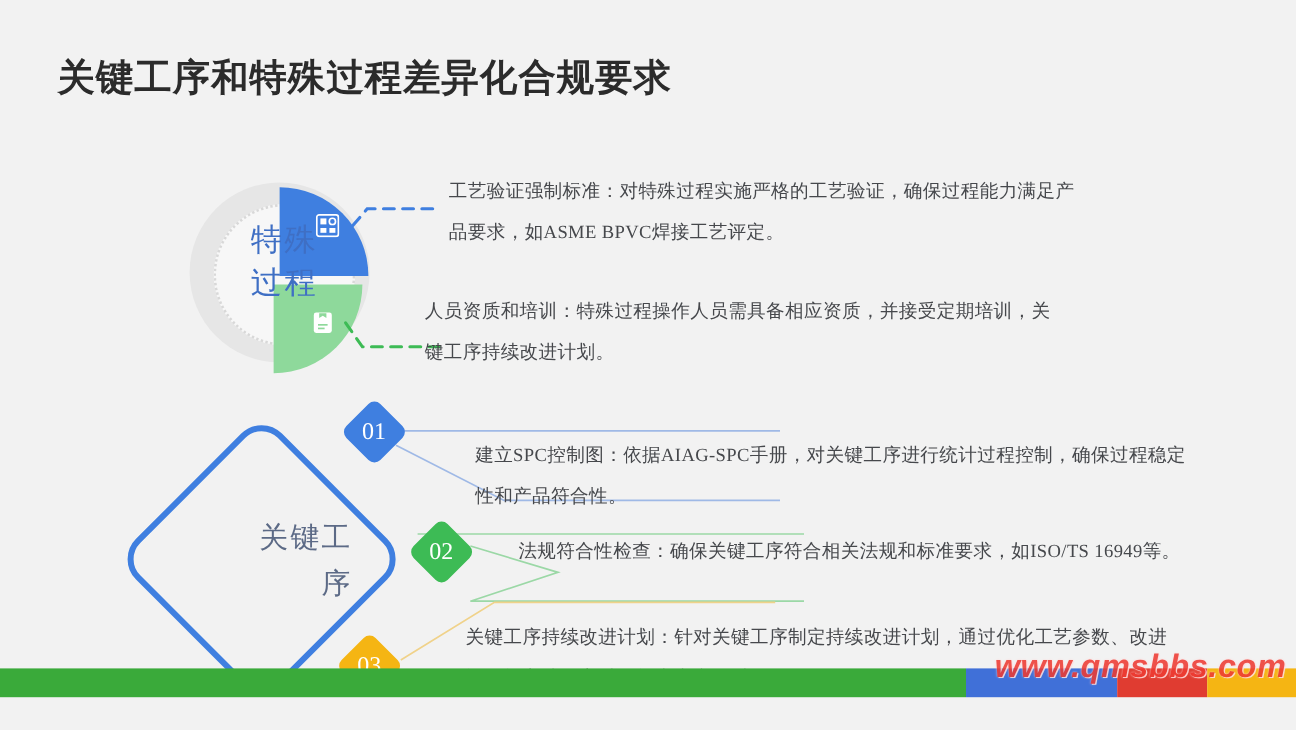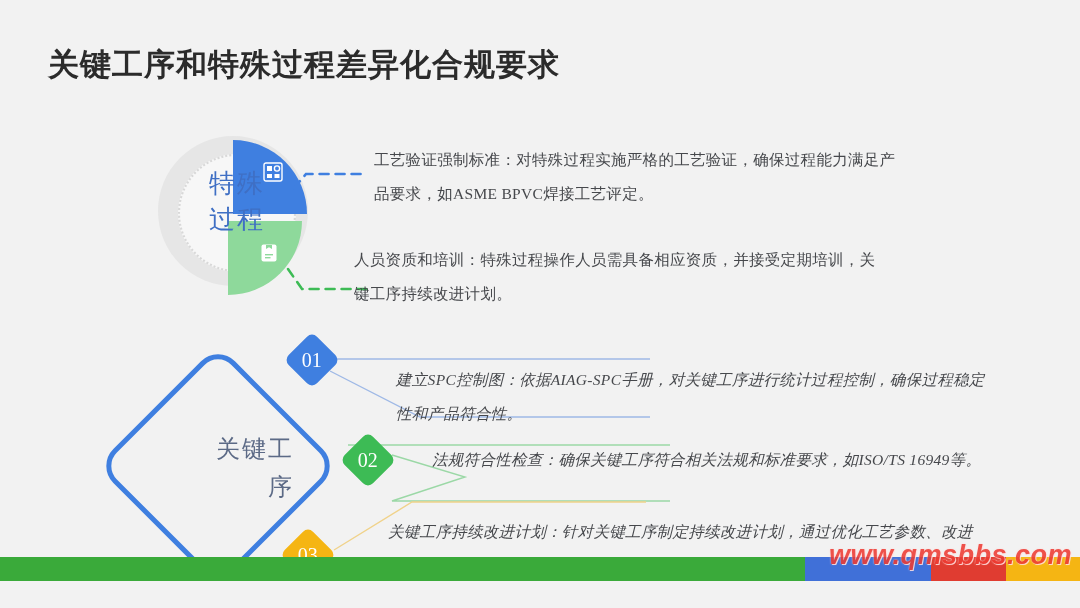--- a/index.html
+++ b/index.html
@@ -23,21 +23,21 @@
     font-size: 31px;
     font-weight: bold;
     color: #2b2b2b;
     letter-spacing: 1px;
     white-space: nowrap;
   }
 
   
   #circle-cluster {
     position: absolute;
-    left: 150px; top: 114px;
+    left: 150px; top: 130px;
     width: 210px; height: 210px;
   }
   .ring-shadow {
     position: absolute;
     left: 8px; top: 22px;
     width: 150px; height: 150px;
     border-radius: 50%;
     background: #e6e6e6;
   }
   .ring-inner {
@@ -120,21 +120,20 @@
   #badge-01 { left: 292px; top: 340px; background: #3f7fe0; }
   #badge-02 { left: 348px; top: 440px; background: #3dbb55; }
   #badge-03 { left: 288px; top: 535px; background: #f5b513; }
 
   .item-para {
     position: absolute;
     font-size: 15.5px;
     line-height: 34px;
     color: #46484c;
     letter-spacing: 0.3px;
-    font-style: italic;
   }
   #item-para-1 { left: 396px; top: 363px; width: 600px; }
   #item-para-2 { left: 432px; top: 443px; width: 560px; }
   #item-para-3 { left: 388px; top: 515px; width: 600px; }
 
   
   #bottom-bars {
     position: absolute;
     left: 0; bottom: 0;
     width: 1080px; height: 24px;

